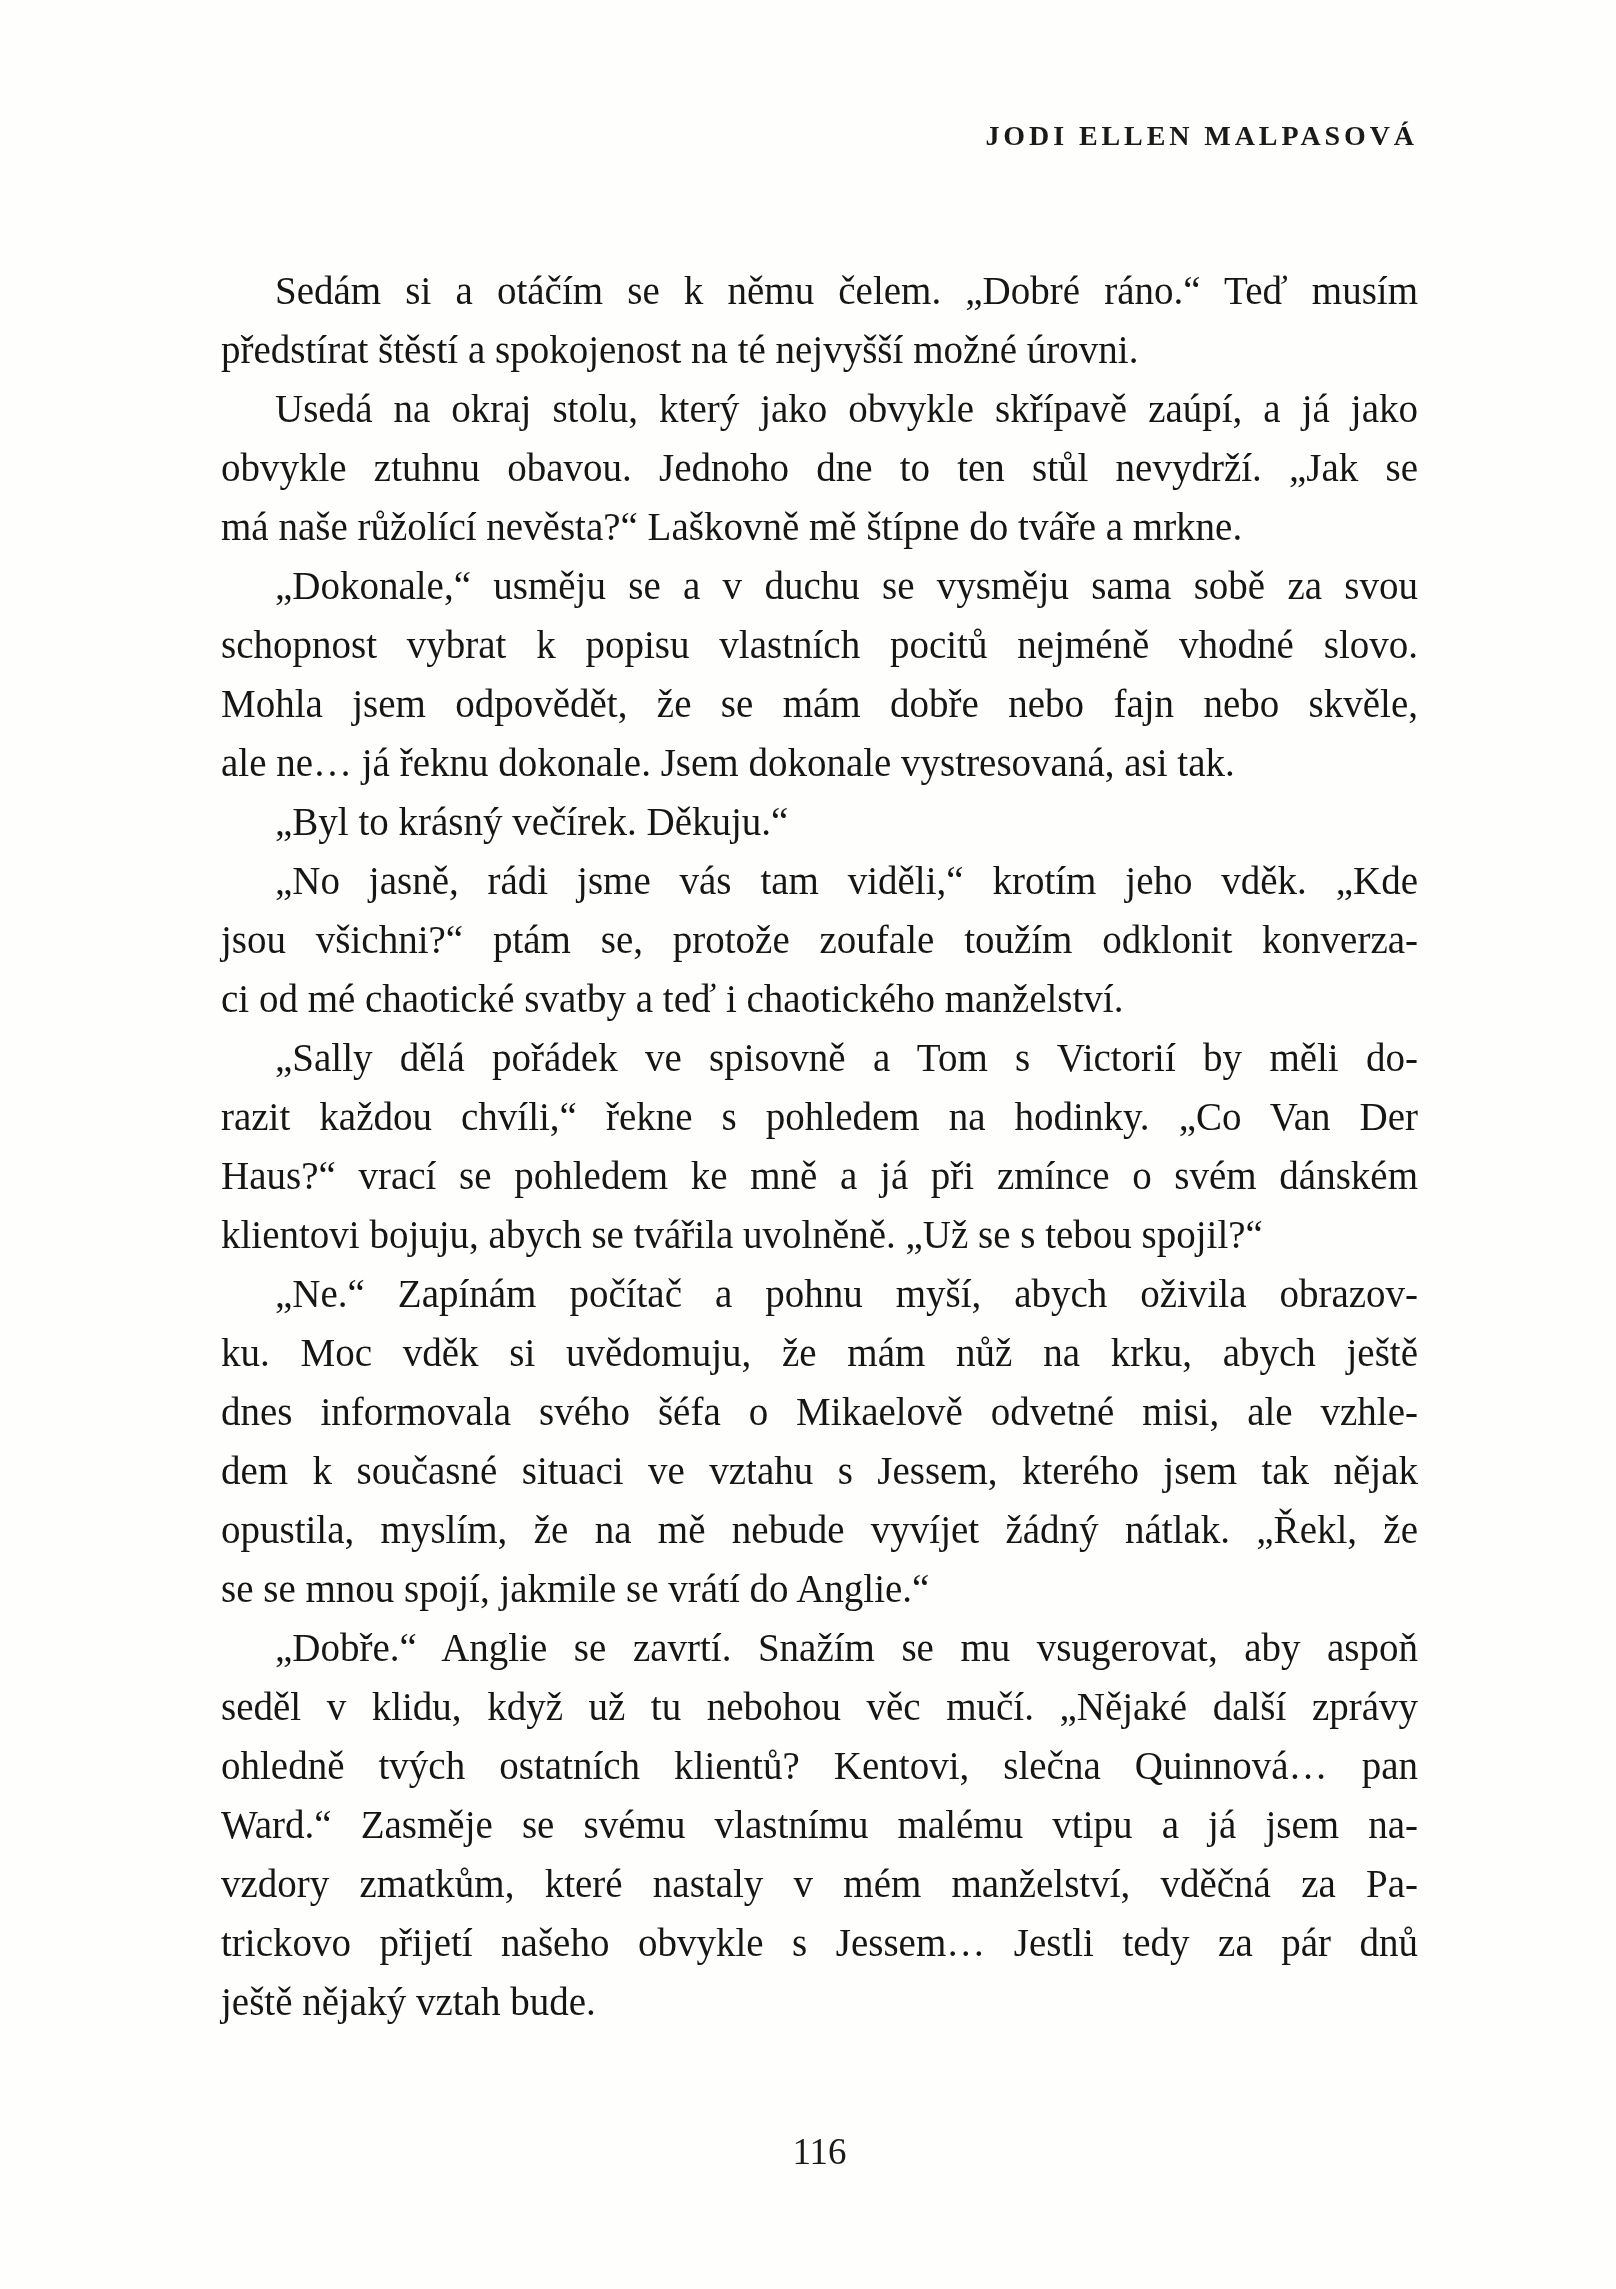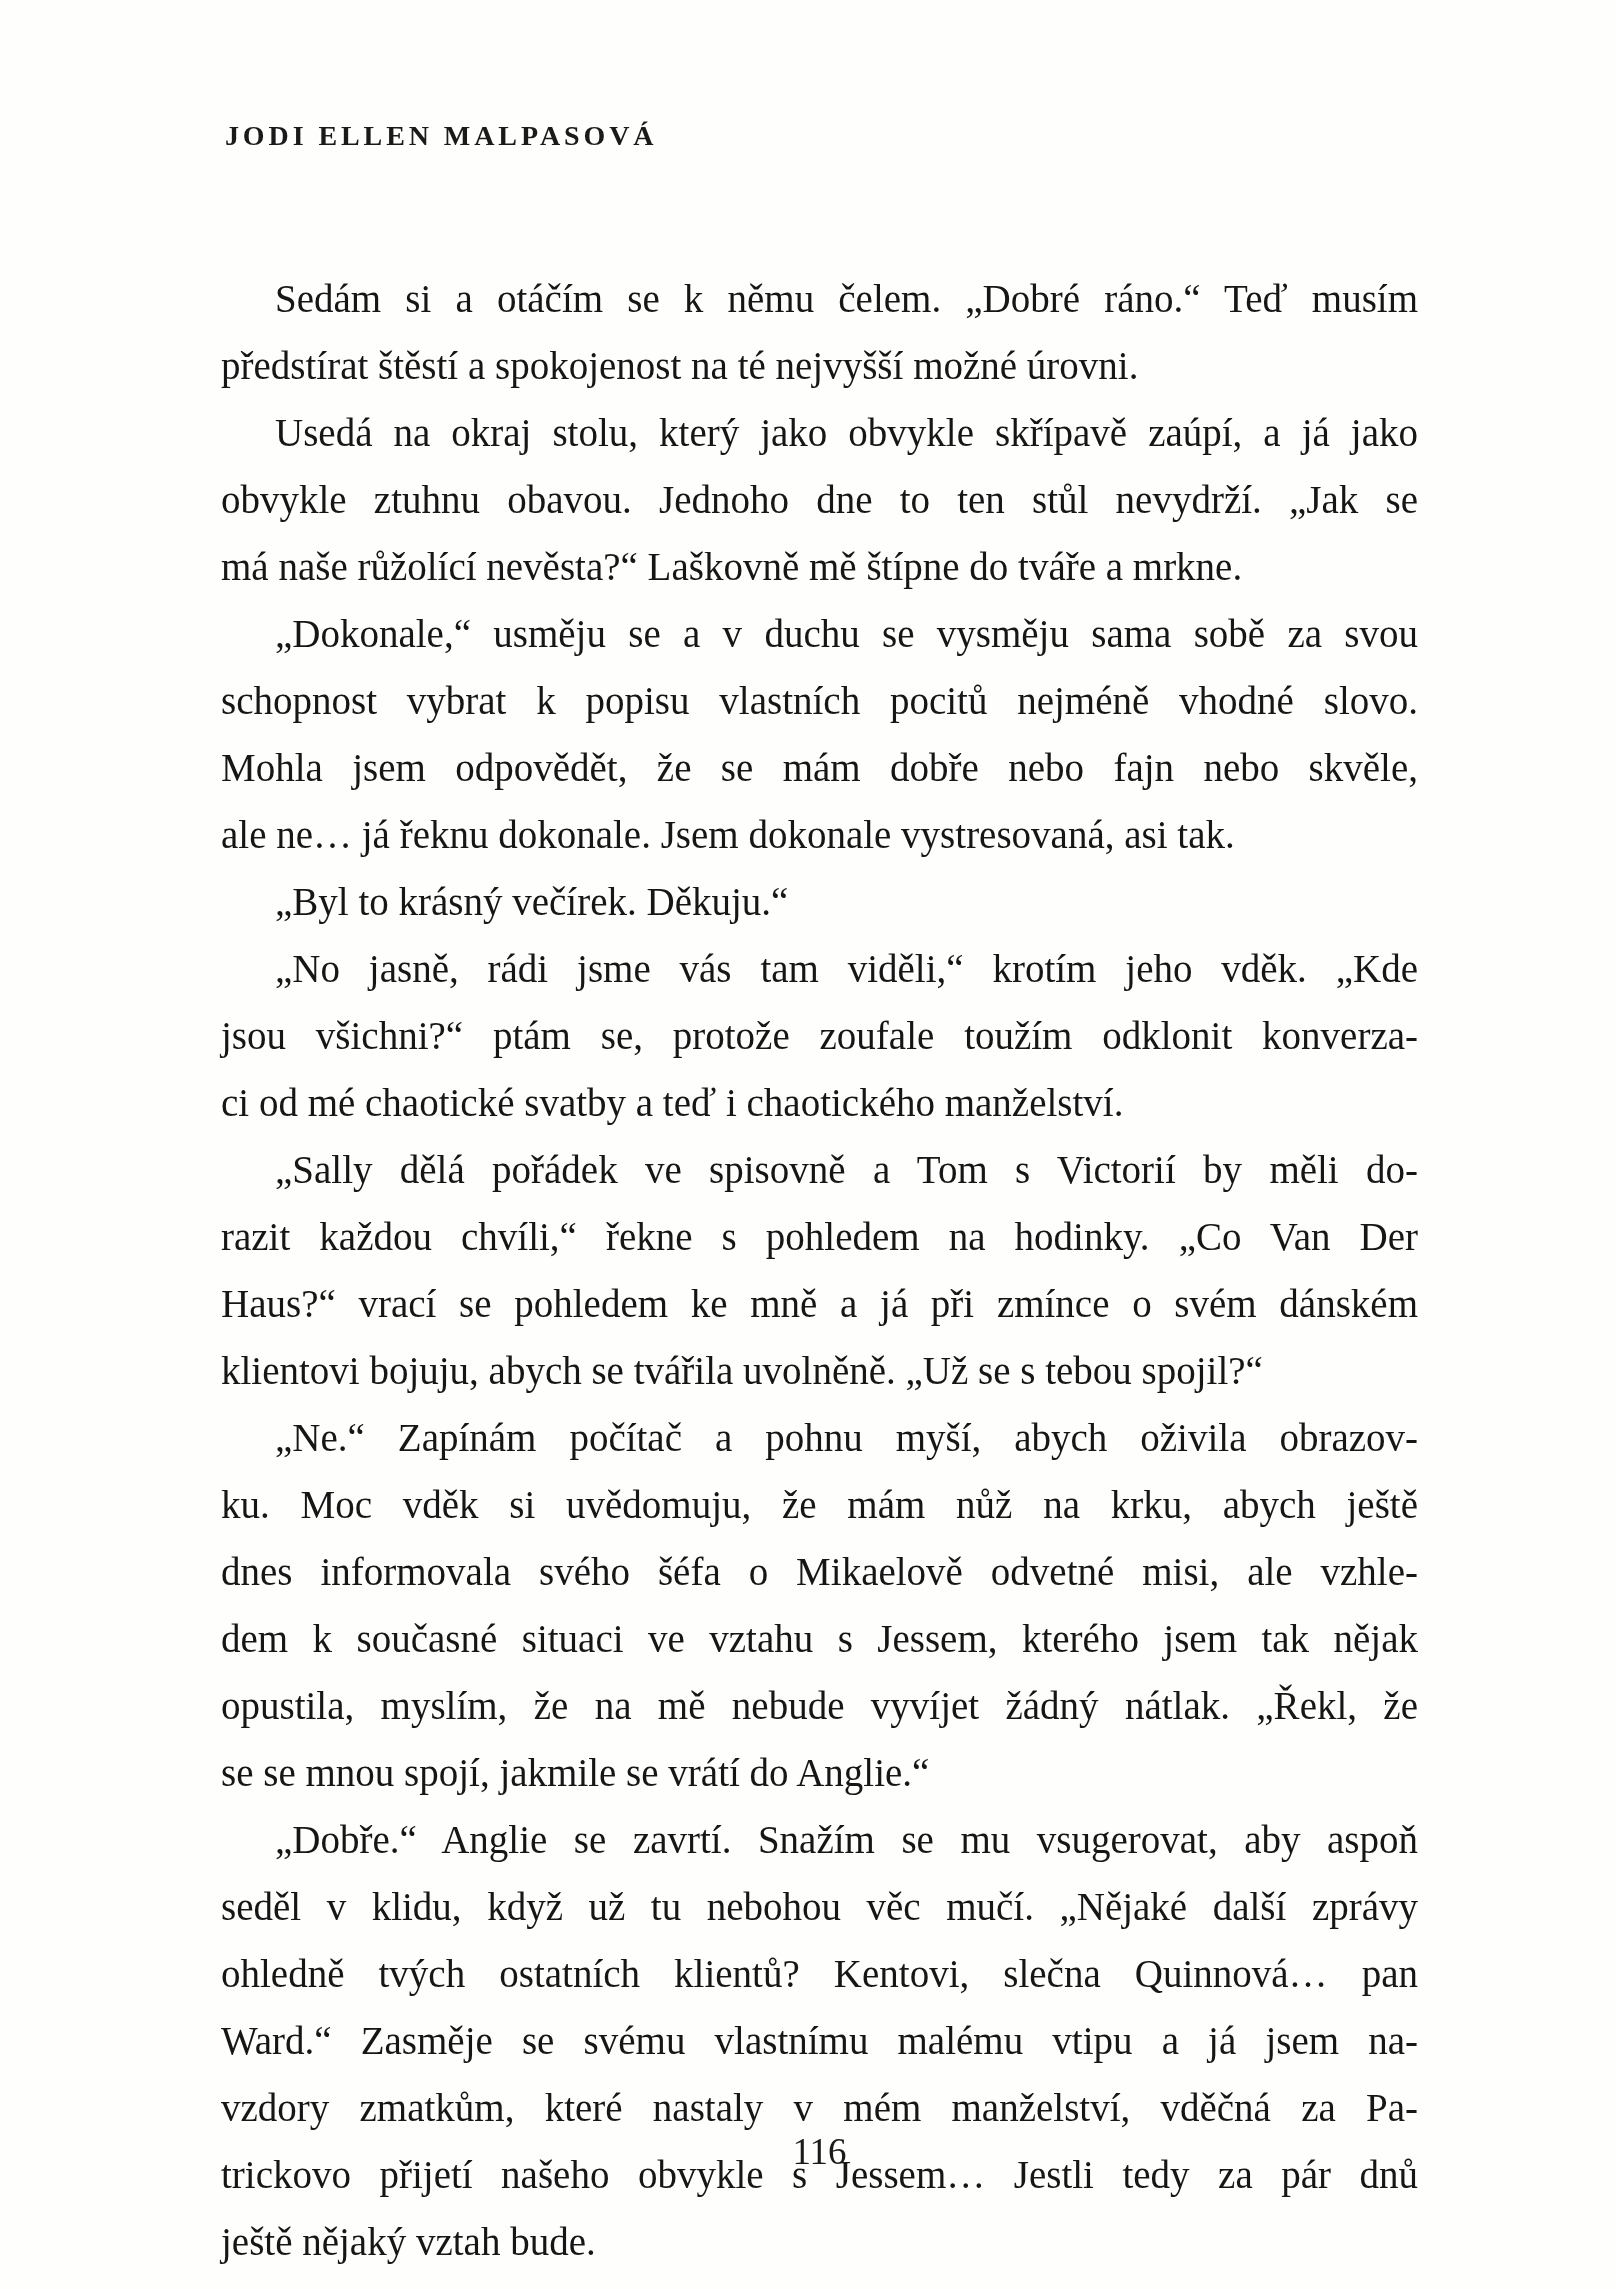--- a/index.html
+++ b/index.html
@@ -15,42 +15,41 @@
     background: #fefefd;
     color: #151515;
     font-family: "Liberation Serif", "DejaVu Serif", serif;
     overflow: hidden;
   }
   .running-header {
     position: absolute;
     left: 221px;
     top: 119px;
     width: 1197px;
-    text-align: left;
+    text-align: right;
     font-size: 28px;
     line-height: 34px;
     font-weight: 600;
     letter-spacing: 0.14em;
     text-indent: 0.14em; 
     color: #1a1a1a;
   }
   .body-text {
     position: absolute;
     left: 221px;
     top: 261px;
     width: 1197px;
     font-size: 39px;
   }
   .line {
     height: 59px;
     line-height: 59px;
     white-space: nowrap;
     text-align: justify;
     color: #161616;
-    margin-top: 8px;
   }
   .line.just {
     white-space: normal;
     text-align: justify;
     text-align-last: justify;
   }
   .line.end {
     white-space: nowrap;
     text-align: left;
   }

